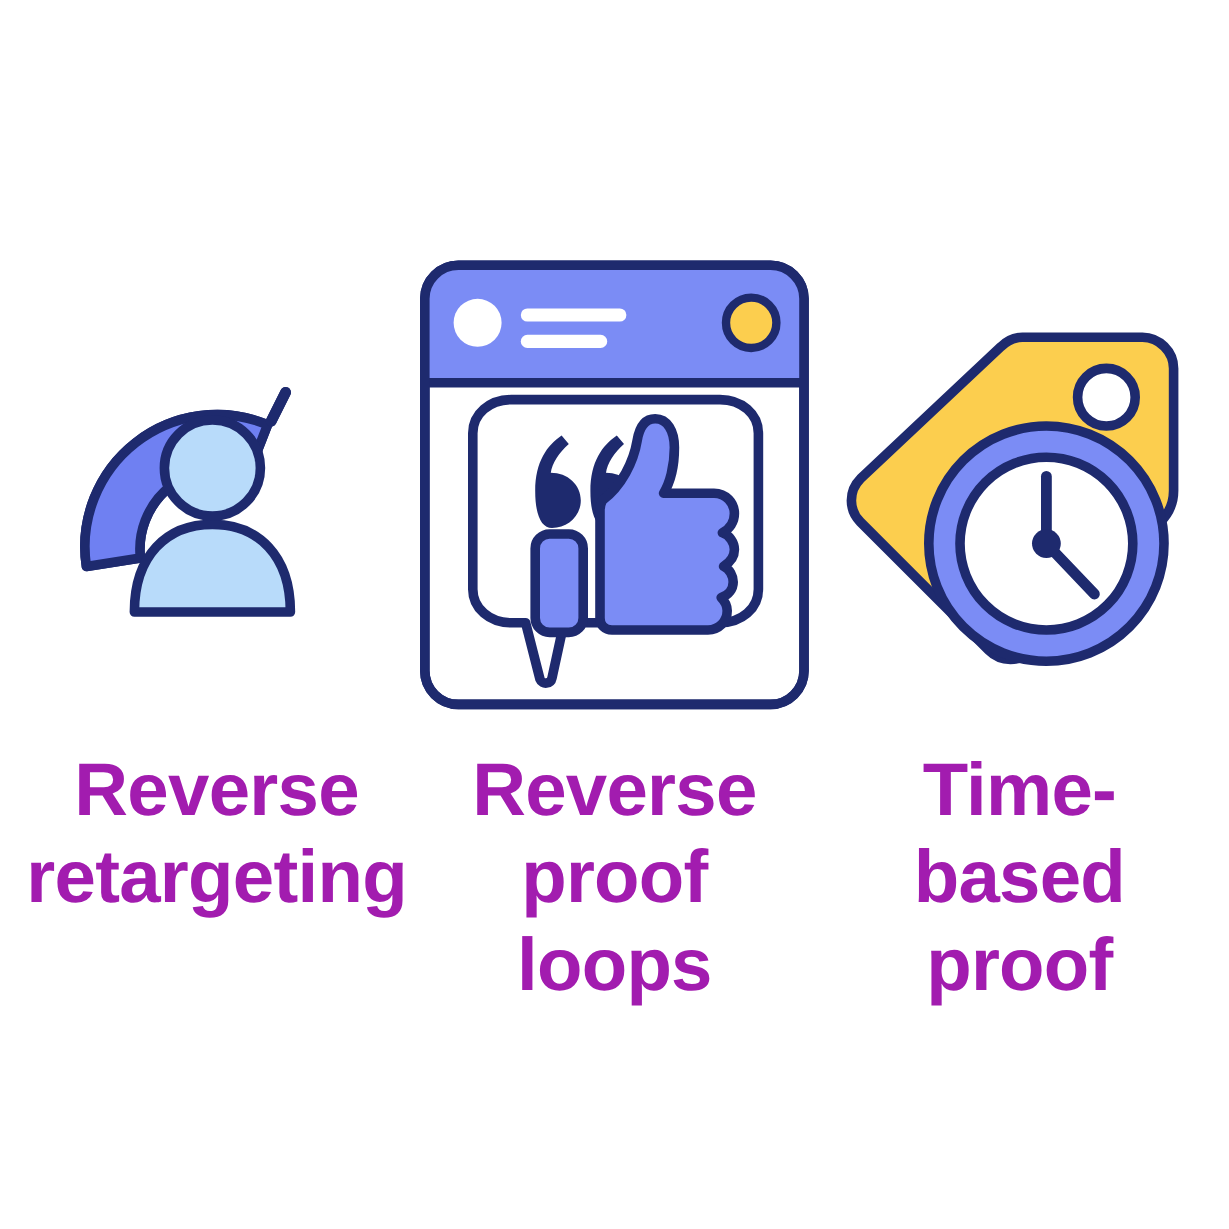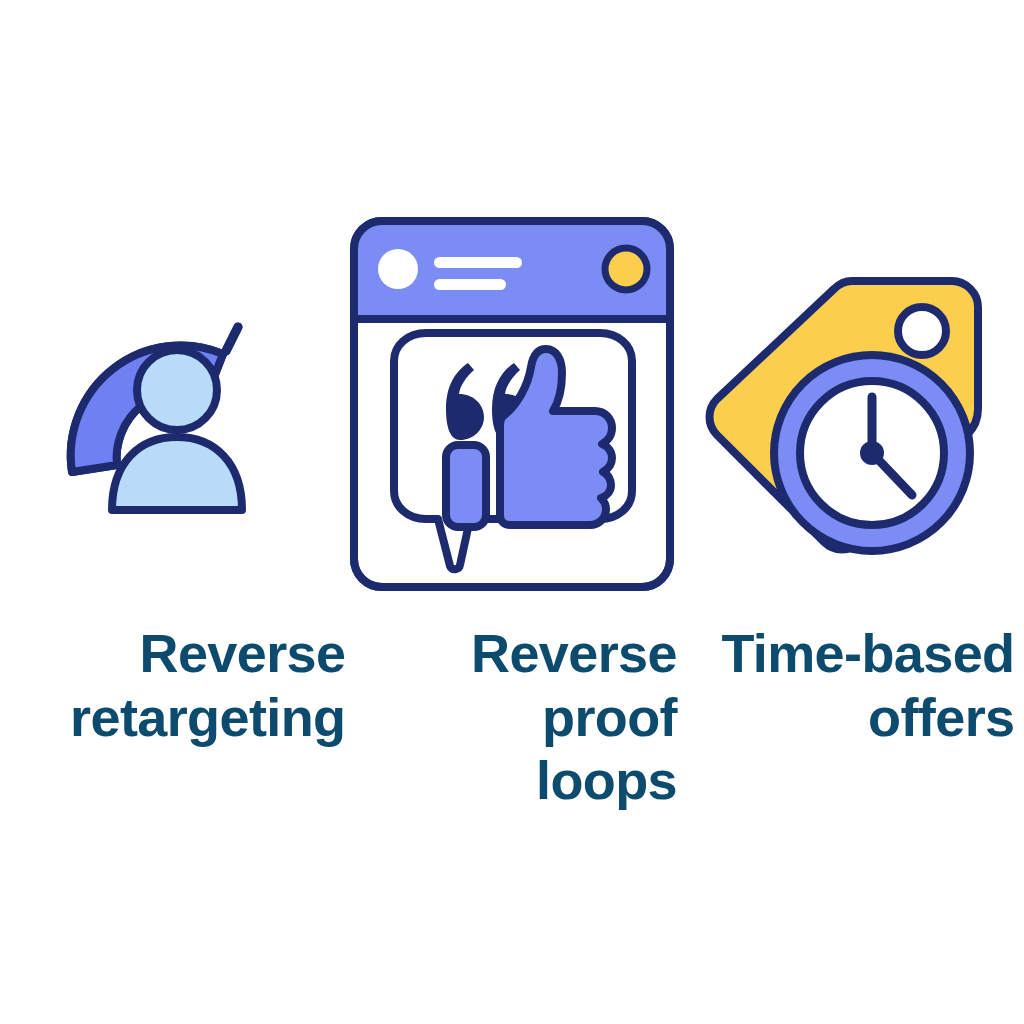--- a/index.html
+++ b/index.html
@@ -51,24 +51,24 @@
   }
 
   .icon-wrap svg {
     display: block;
     overflow: visible;
   }
 
   .item-label {
     margin-top: 2px;
     width: 330px;
-    text-align: right;
-    color: #0c4a6e;
+    text-align: center;
+    color: #a21caf;
     font-family: "Liberation Sans", sans-serif;
-    font-size: 54px;
+    font-size: 62px;
     font-weight: bold;
     line-height: 1.18;
     letter-spacing: -0.6px;
     white-space: pre-line;
   }
 
   
   .item-1 .icon-wrap { transform: translate(6px, 12px); }
   .item-2 .icon-wrap { transform: translate(0px, -6px); }
   .item-3 .icon-wrap { transform: translate(-4px, 12px); }
@@ -222,17 +222,17 @@
           <circle cx="172" cy="196" r="98" fill="#7b8cf5" stroke="#1e2a6e" stroke-width="8"></circle>
 
           <circle cx="172" cy="196" r="72" fill="#ffffff" stroke="#1e2a6e" stroke-width="8"></circle>
 
           <line x1="172" y1="196" x2="172" y2="140" stroke="#1e2a6e" stroke-width="9" stroke-linecap="round"></line>
           <line x1="172" y1="196" x2="212" y2="238" stroke="#1e2a6e" stroke-width="9" stroke-linecap="round"></line>
           <circle cx="172" cy="196" r="12" fill="#1e2a6e"></circle>
         </svg>
       </div>
       <div class="item-label">Time-based
-offers</div>
+proof</div>
     </div>
 
   </div>
 </div>
 
 </body></html>

